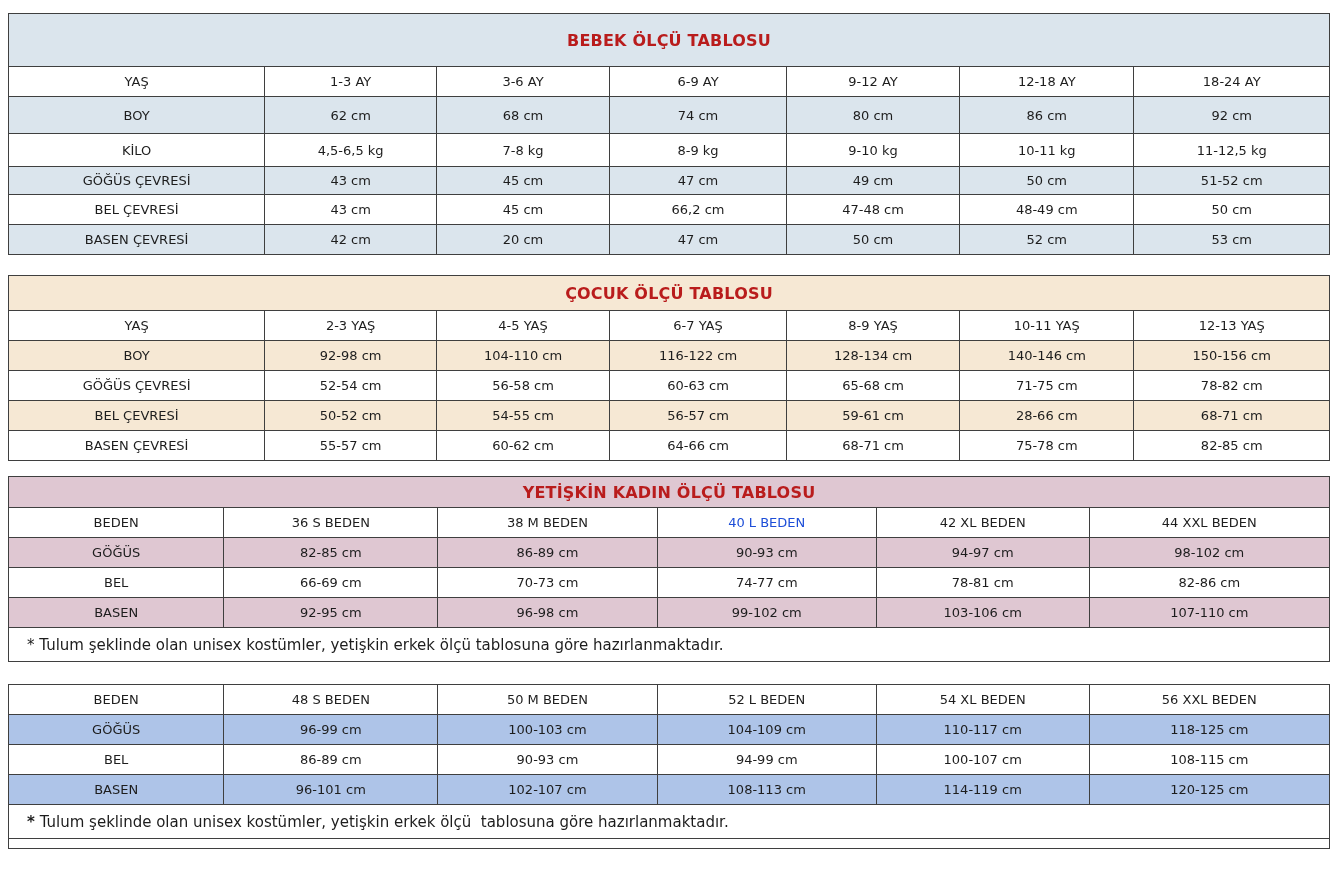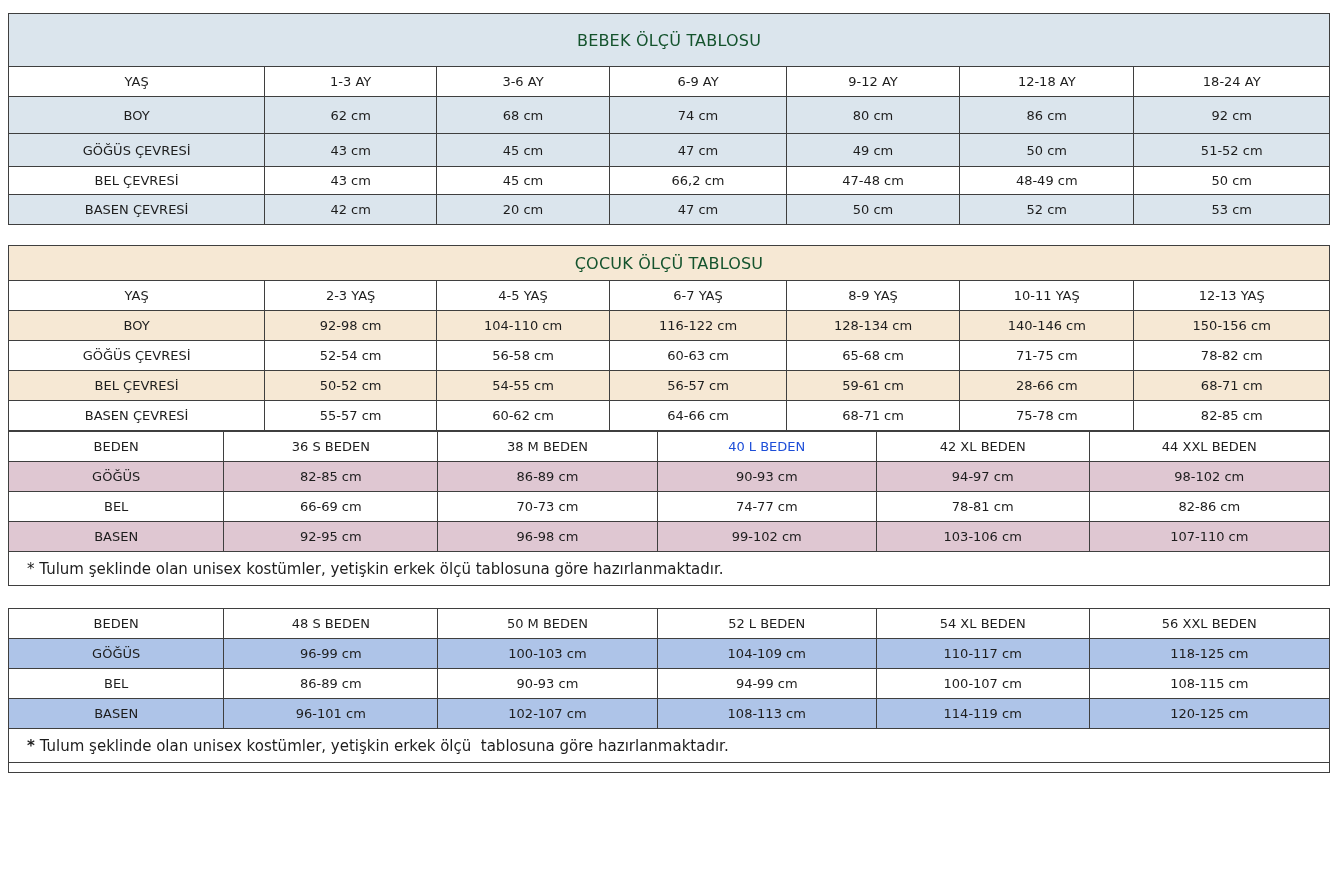--- a/index.html
+++ b/index.html
@@ -11,36 +11,36 @@
     text-align:center;
     font-size:13px;
     color:#1d1d1d;
     height:29px;
     padding:0 2px;
     overflow:hidden;
     background:#ffffff;
   }
   table.size-table tr.shaded td{background:var(--accent);}
   table.size-table td.title{
-    font-weight:normal;
+    font-weight:bold;
     font-size:16px;
-    color:#14532d;
+    color:#b91c1c;
     letter-spacing:.2px;
   }
   table.size-table td.footnote{
     text-align:left;
     font-size:15px;
     padding:2px 18px;
     white-space:pre-wrap;
   }
   table.size-table td.footnote .marker.bold{font-weight:bold;}
   table.size-table td.empty{height:9px;}
   table.size-table td.muted{color:#1d4ed8;}
   #t0{margin-bottom:20px;}
-  #t1{}
+  #t1{margin-bottom:15px;}
   #t2{margin-bottom:22px;}
   #t0 td.title{height:52px;}
   #t1 td.title{height:34px;}
   #t2 td.title,#t3 td.title{height:30px;}
   #t0 tr:nth-child(3) td{height:36px;}
   #t0 tr:nth-child(4) td{height:32px;}
   #t0 tr:nth-child(5) td{height:27px;}
 </style>
 </head>
 <body>
@@ -71,20 +71,29 @@
         </tr>
         <tr class="shaded">
           <td>BOY</td>
           <td>62 cm</td>
           <td>68 cm</td>
           <td>74 cm</td>
           <td>80 cm</td>
           <td>86 cm</td>
           <td>92 cm</td>
         </tr>
+        <tr>
+          <td>KİLO</td>
+          <td>4,5-6,5 kg</td>
+          <td>7-8 kg</td>
+          <td>8-9 kg</td>
+          <td>9-10 kg</td>
+          <td>10-11 kg</td>
+          <td>11-12,5 kg</td>
+        </tr>
         <tr class="shaded">
           <td>GÖĞÜS ÇEVRESİ</td>
           <td>43 cm</td>
           <td>45 cm</td>
           <td>47 cm</td>
           <td>49 cm</td>
           <td>50 cm</td>
           <td>51-52 cm</td>
         </tr>
         <tr>
@@ -171,20 +180,23 @@
   <table class="size-table" id="t2" style="--accent: #dfc7d2;">
       <colgroup>
         <col style="width: 16.3%;">
         <col style="width: 16.2%;">
         <col style="width: 16.6%;">
         <col style="width: 16.6%;">
         <col style="width: 16.1%;">
         <col style="width: 18.2%;">
       </colgroup>
       <tbody>
+        <tr class="shaded">
+          <td colspan="6" class="title">YETİŞKİN KADIN ÖLÇÜ TABLOSU</td>
+        </tr>
         <tr>
           <td>BEDEN</td>
           <td>36 S BEDEN</td>
           <td>38 M BEDEN</td>
           <td class="muted">40 L BEDEN</td>
           <td>42 XL BEDEN</td>
           <td>44 XXL BEDEN</td>
         </tr>
         <tr class="shaded">
           <td>GÖĞÜS</td>

